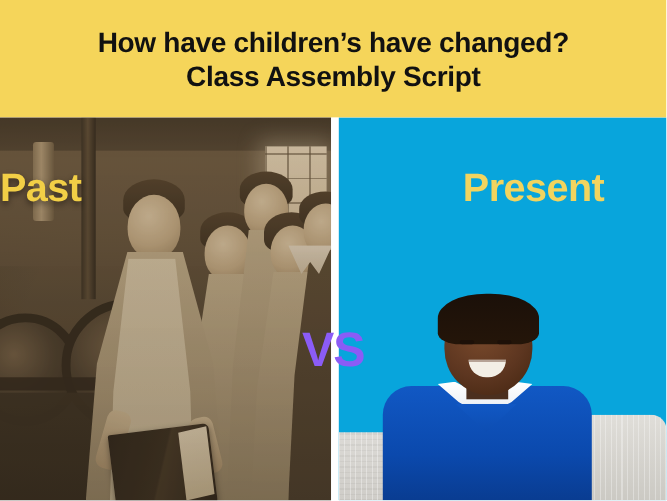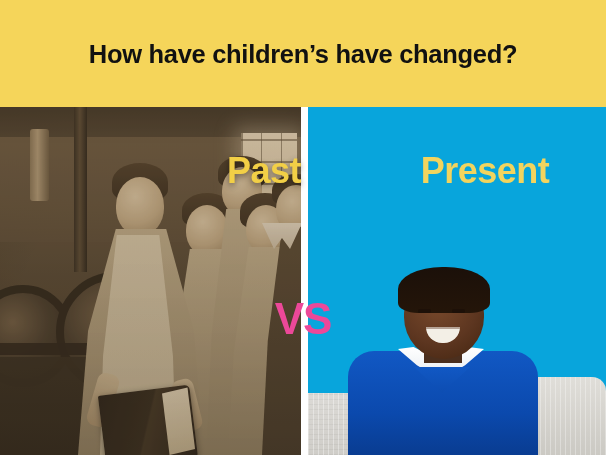--- a/index.html
+++ b/index.html
@@ -385,21 +385,21 @@
     background: #f3efe6;
     box-shadow: inset 0 2px 0 rgba(90,50,30,.4);
   }
 
   
   .label-past {
     position: absolute;
     left: 0;
     top: 44px;
     width: 301px;
-    text-align: right;
+    text-align: left;
     color: #f2cf46;
     font-family: "Liberation Sans", sans-serif;
     font-weight: bold;
     font-size: 36px;
     line-height: 40px;
     letter-spacing: -0.5px;
     text-shadow: 0 2px 6px rgba(0,0,0,0.45);
     z-index: 6;
   }
   .label-present {
@@ -416,36 +416,37 @@
     letter-spacing: -0.5px;
     z-index: 6;
     margin-left: 28px;
   }
   .label-vs {
     position: absolute;
     left: 0;
     top: 188px;
     width: 606px;
     text-align: center;
-    color: #ec4899;
+    color: #8b5cf6;
     font-family: "Liberation Sans", sans-serif;
     font-weight: bold;
     font-size: 44px;
     line-height: 48px;
     letter-spacing: -1px;
     z-index: 8;
   }
 </style>
 </head>
 <body>
 
 <div class="poster">
 
   <div class="header">
     <span class="header-line">How have children’s have changed?</span>
+    <span class="header-line">Class Assembly Script</span>
   </div>
 
   <div class="body-split">
 
     <div class="panel-past">
       <div class="sepia-scene">
         <div class="wall-beam"></div>
         <div class="wall-upper"></div>
         <div class="window"></div>
         <div class="post"></div>

